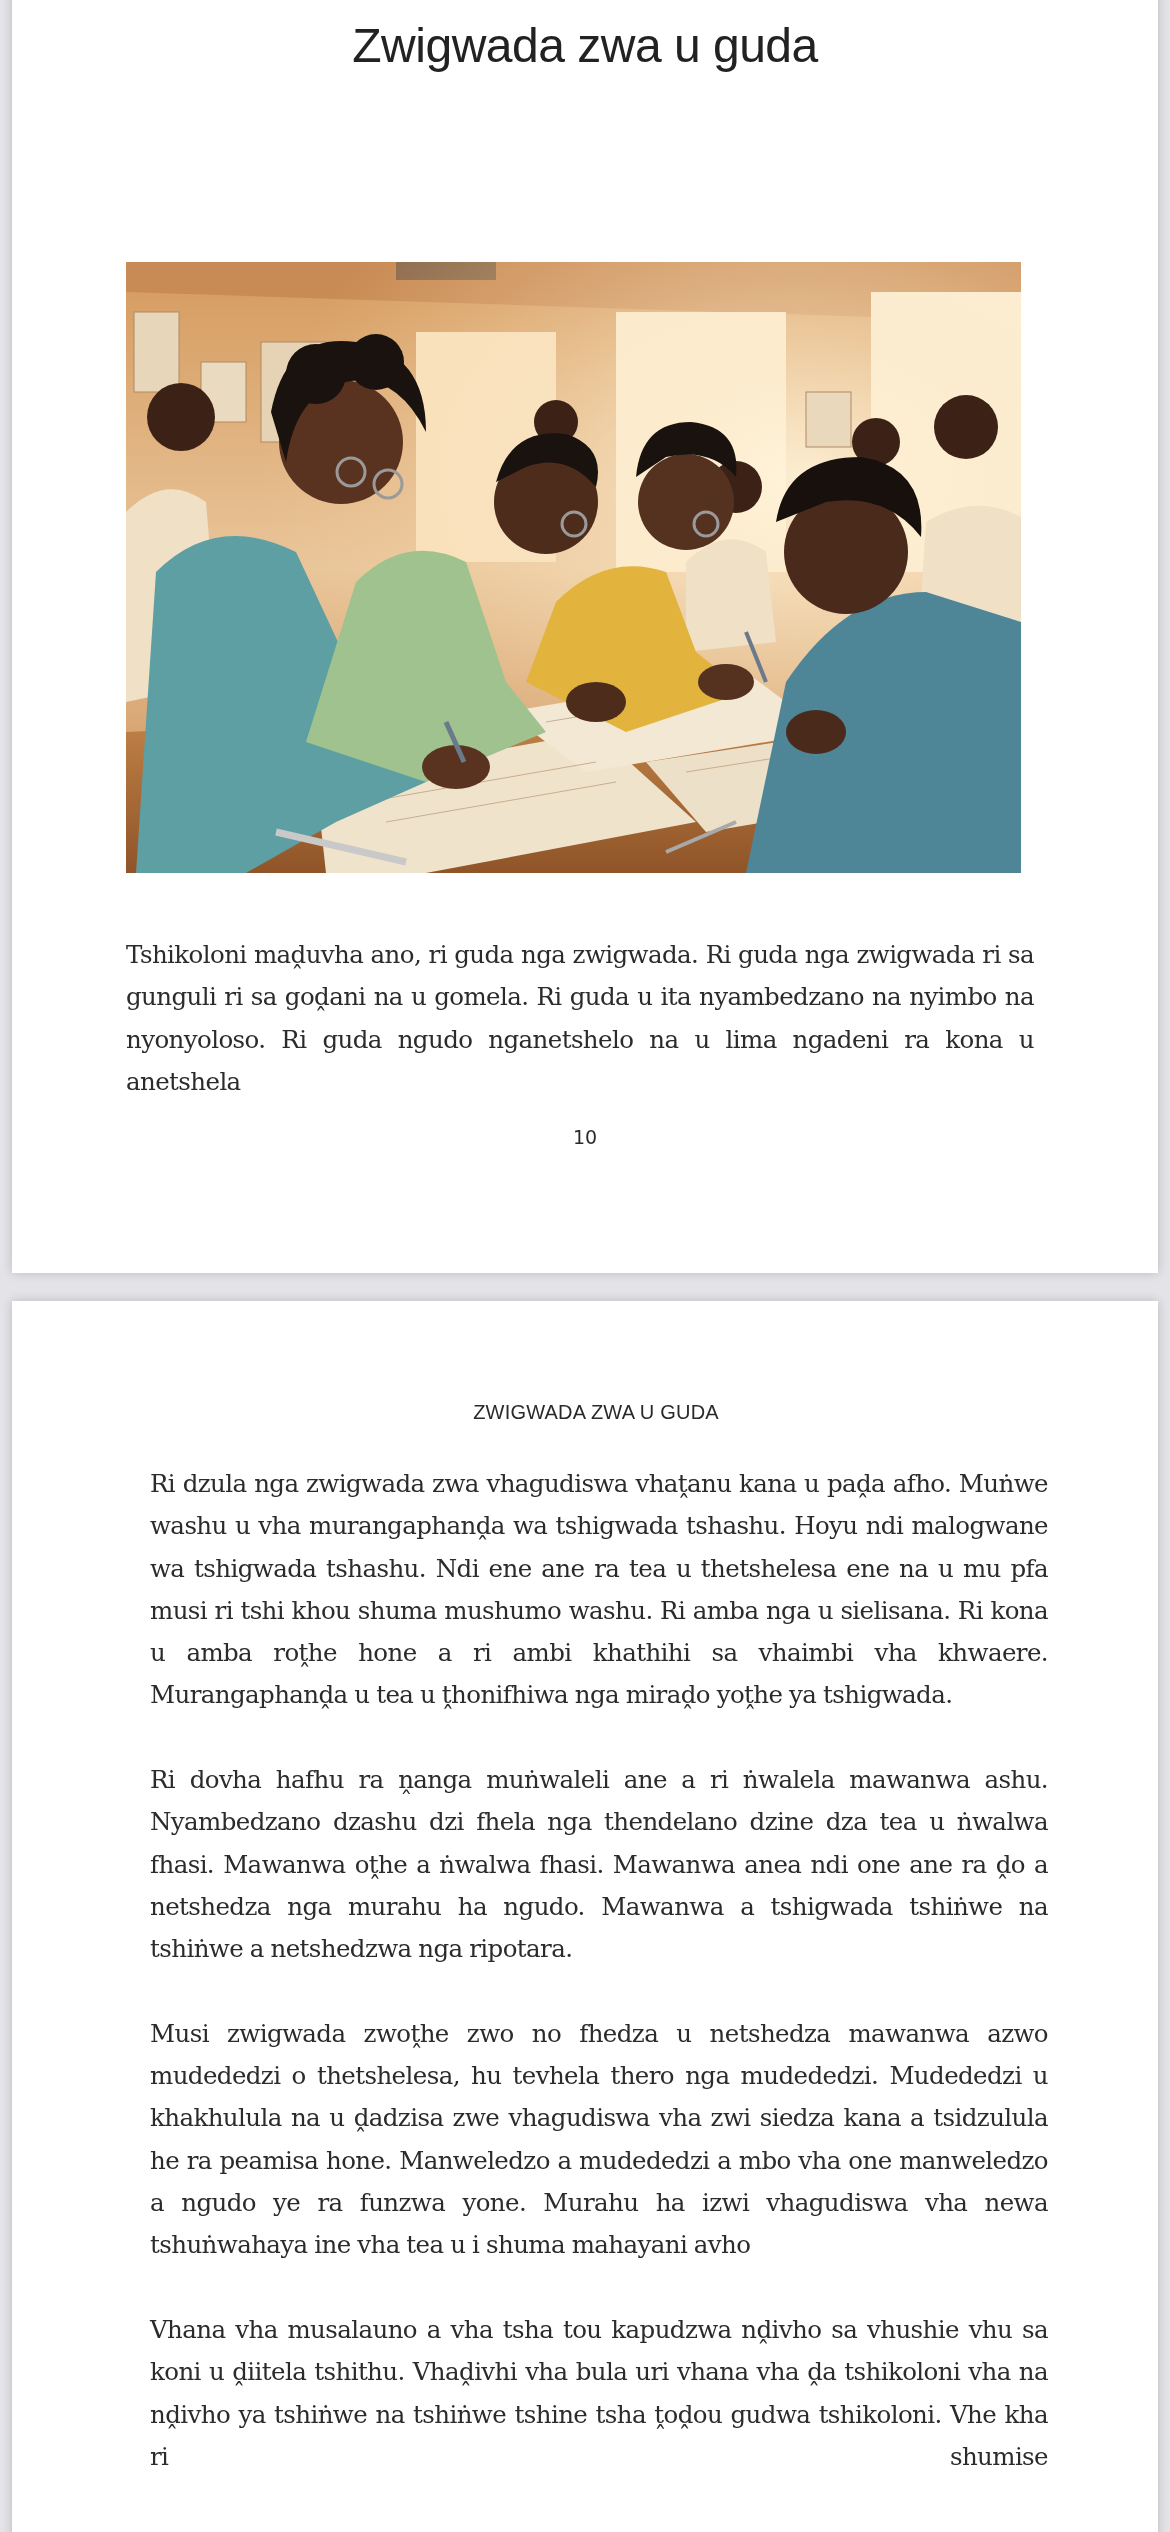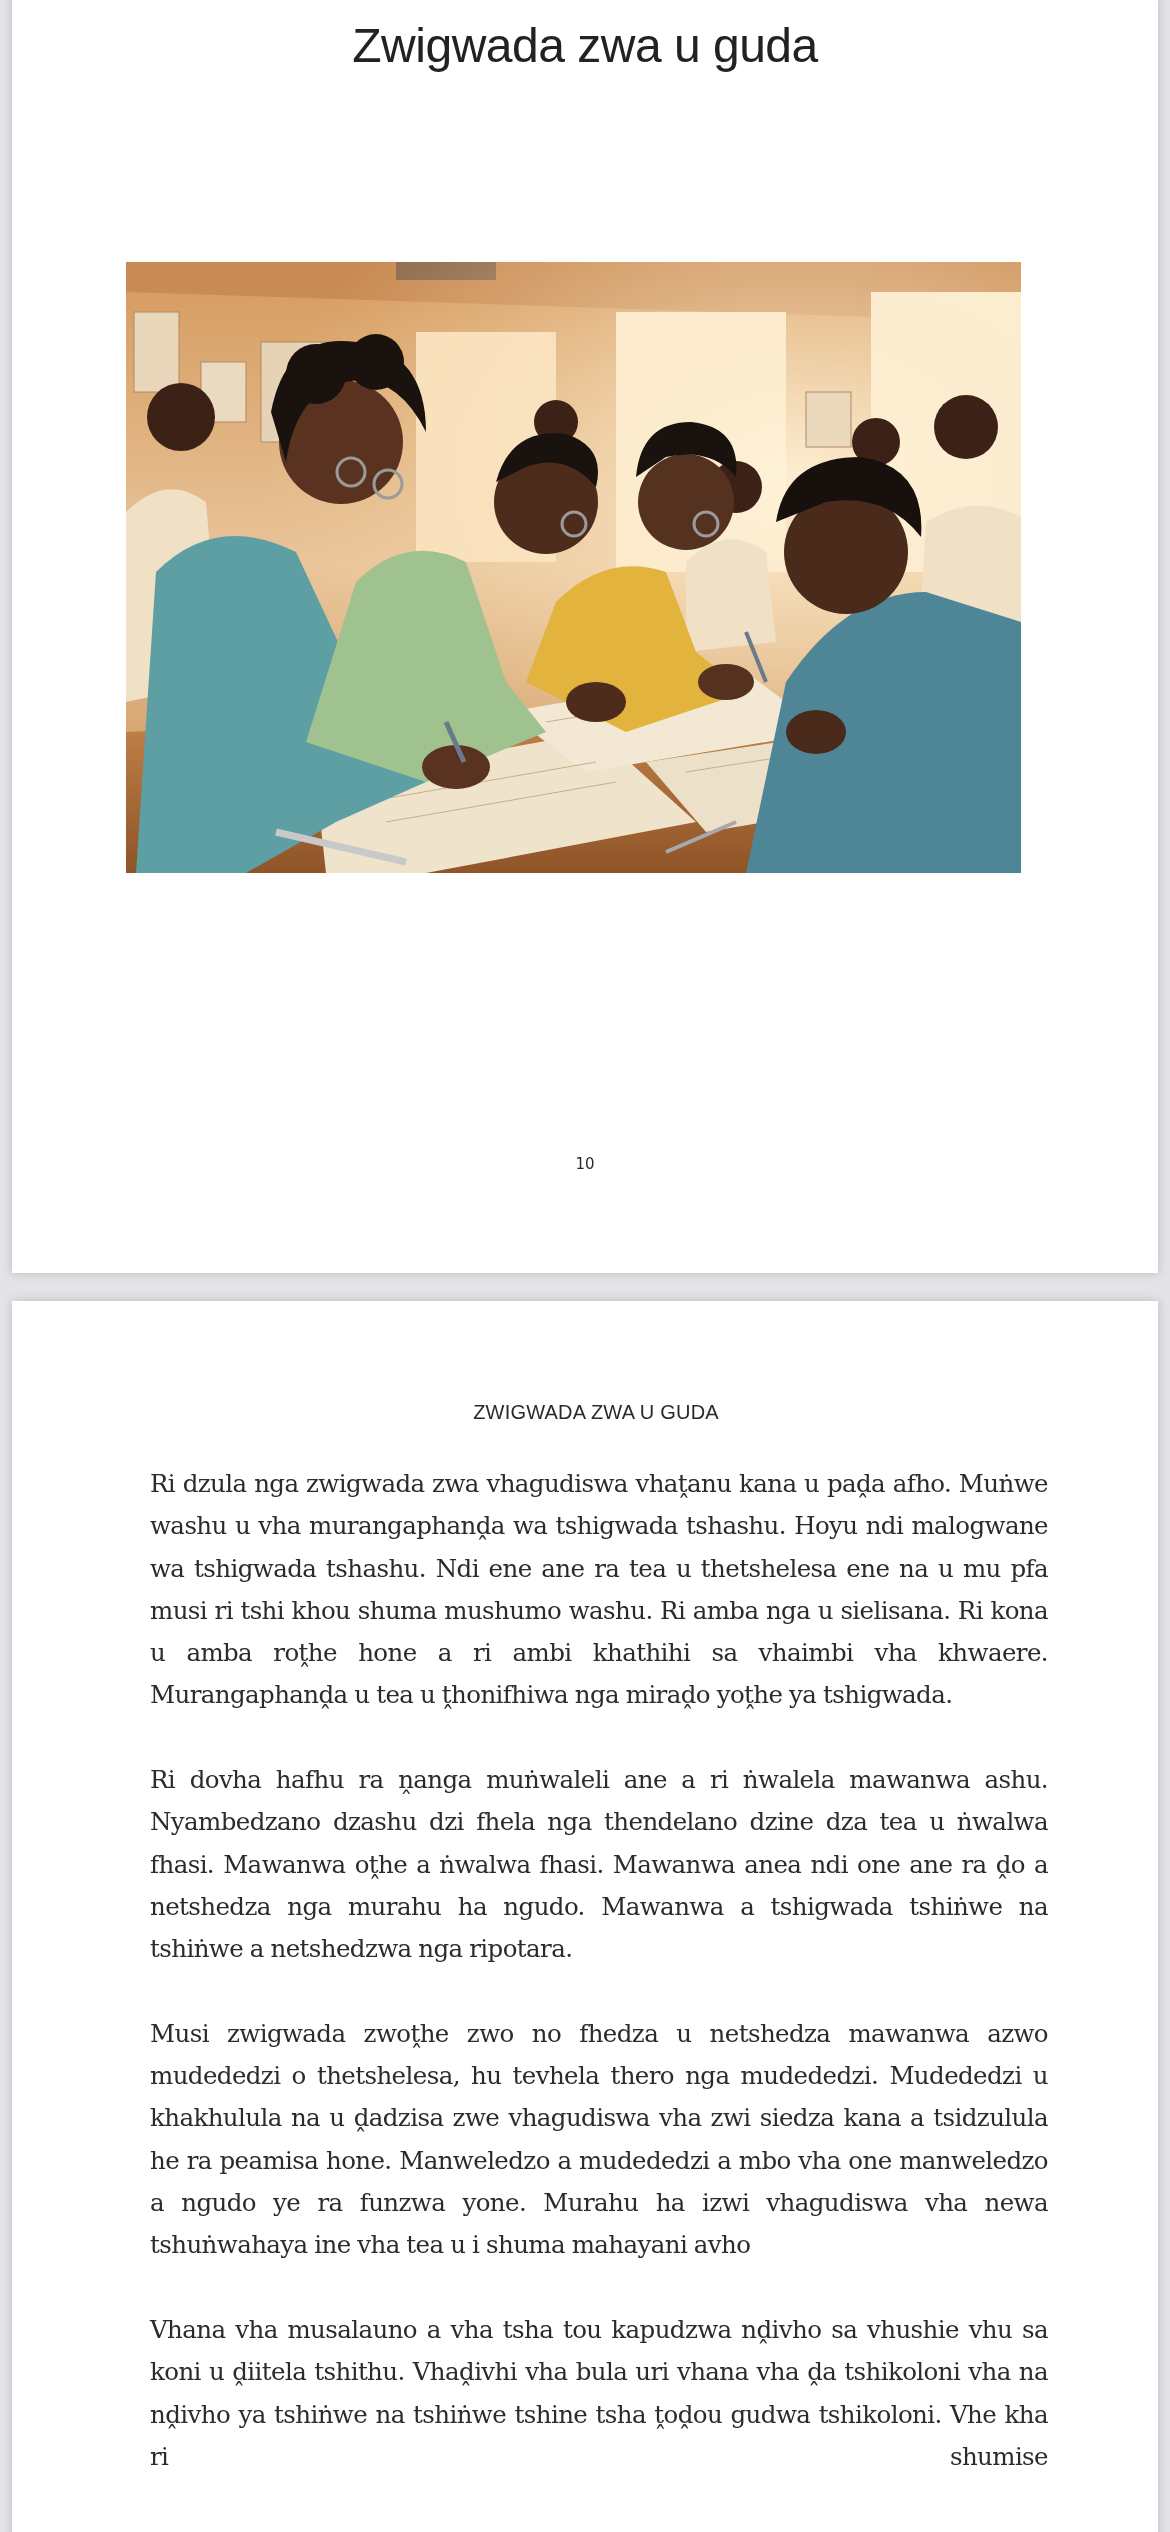--- a/index.html
+++ b/index.html
@@ -31,23 +31,23 @@
     position:absolute;
     font-family:"DejaVu Serif", serif;
     font-size:24.5px; line-height:42.3px; color:#2b2b2b;
     text-align:justify;
     letter-spacing:-0.6px;
     word-spacing:-0.5px;
   }
   .body-text p { margin:0; }
   #p1-text { left:114px; top:944px; width:908px; }
   .page-number {
-    position:absolute; left:0; width:1146px; top:1165px;
+    position:absolute; left:0; width:1146px; top:1136px;
     text-align:center;
-    font-family:"DejaVu Sans", sans-serif; font-size:15px; color:#2a2a2a;
+    font-family:"DejaVu Sans", sans-serif; font-size:19px; color:#2a2a2a;
   }
   .running-header {
     position:absolute; left:0; width:1168px; top:100px;
     text-align:center;
     font-family:"Liberation Sans", sans-serif; font-size:20px; color:#2a2a2a;
     letter-spacing:0.2px;
   }
   #p2-text { left:138px; top:162px; width:898px; }
   #p2-text p { margin-bottom:42.3px; }
   #p2-text p.last-line { text-align-last:left; }
@@ -142,20 +142,23 @@
       <ellipse cx="600" cy="420" rx="28" ry="18" fill="#553120"></ellipse>
       <ellipse cx="690" cy="470" rx="30" ry="22" fill="#4a2a1b"></ellipse>
 
       <line x1="320" y1="460" x2="338" y2="500" stroke="#6a7a8a" stroke-width="5"></line>
       <line x1="620" y1="370" x2="640" y2="420" stroke="#6a7a8a" stroke-width="4"></line>
       <line x1="150" y1="570" x2="280" y2="600" stroke="#c9c9c9" stroke-width="7"></line>
       <line x1="540" y1="590" x2="610" y2="560" stroke="#a9a9a9" stroke-width="4"></line>
     </svg>
   </div>
 
+  <div class="body-text" id="p1-text">
+    <p>Tshikoloni maḓuvha ano, ri guda nga zwigwada. Ri guda nga zwigwada ri sa gunguli ri sa goḓani na u gomela. Ri guda u ita nyambedzano na nyimbo na nyonyoloso. Ri guda ngudo nganetshelo na u lima ngadeni ra kona u anetshela</p>
+  </div>
 
   <div class="page-number">10</div>
 </div>
 
 <div class="page" id="page2">
   <div class="running-header">ZWIGWADA ZWA U GUDA</div>
   <div class="body-text" id="p2-text">
     <p class="last-line">Ri dzula nga zwigwada zwa vhagudiswa vhaṱanu kana u paḓa afho. Muṅwe washu u vha murangaphanḓa wa tshigwada tshashu. Hoyu ndi malogwane wa tshigwada tshashu. Ndi ene ane ra tea u thetshelesa ene na u mu pfa musi ri tshi khou shuma mushumo washu. Ri amba nga u sielisana. Ri kona u amba roṱhe hone a ri ambi khathihi sa vhaimbi vha khwaere. Murangaphanḓa u tea u ṱhonifhiwa nga miraḓo yoṱhe ya tshigwada.</p>
     <p class="last-line">Ri dovha hafhu ra ṋanga muṅwaleli ane a ri ṅwalela mawanwa ashu. Nyambedzano dzashu dzi fhela nga thendelano dzine dza tea u ṅwalwa fhasi.  Mawanwa oṱhe a ṅwalwa fhasi.  Mawanwa anea ndi one ane ra ḓo a netshedza nga murahu ha ngudo. Mawanwa a tshigwada tshiṅwe na tshiṅwe a netshedzwa nga ripotara.</p>
     <p class="last-line">Musi zwigwada zwoṱhe zwo no fhedza u netshedza mawanwa azwo mudededzi o thetshelesa, hu tevhela thero nga mudededzi. Mudededzi u khakhulula na u ḓadzisa zwe vhagudiswa vha zwi siedza kana a tsidzulula he ra peamisa hone.  Manweledzo a mudededzi a mbo vha one manweledzo a ngudo ye ra funzwa yone. Murahu ha izwi vhagudiswa vha newa tshuṅwahaya ine vha tea u i shuma mahayani avho</p>

